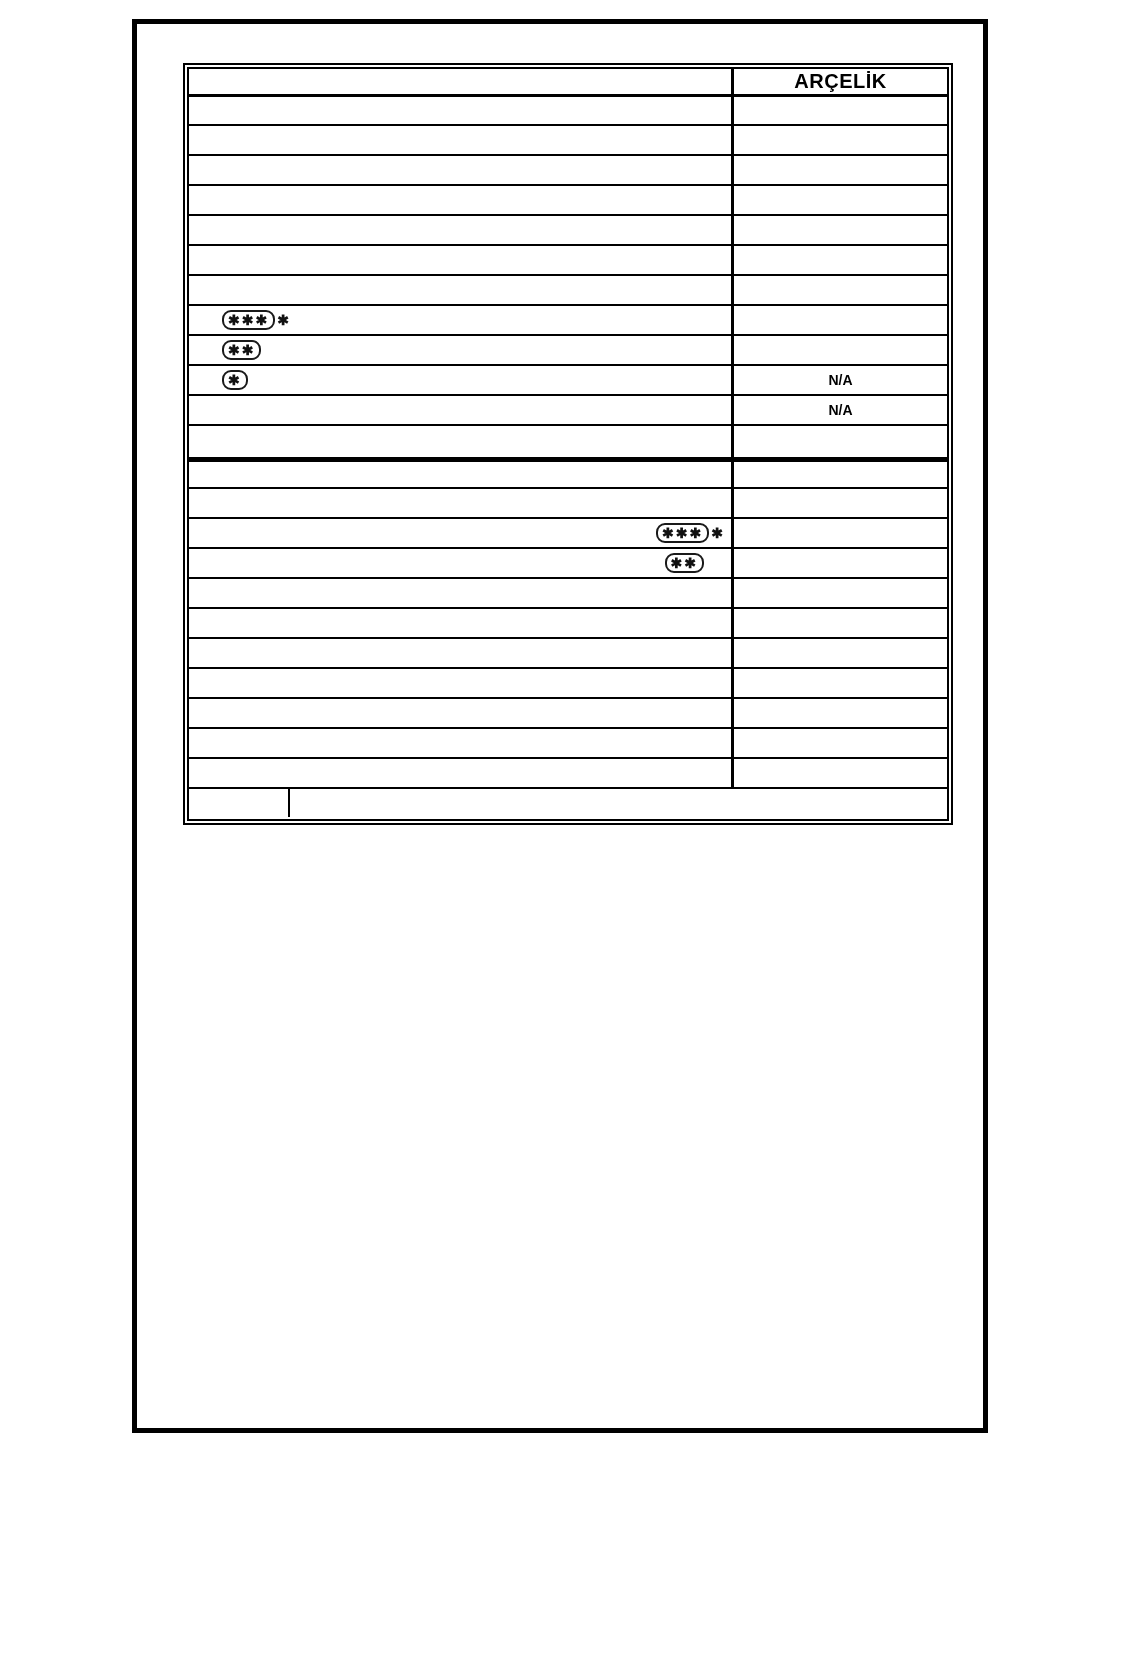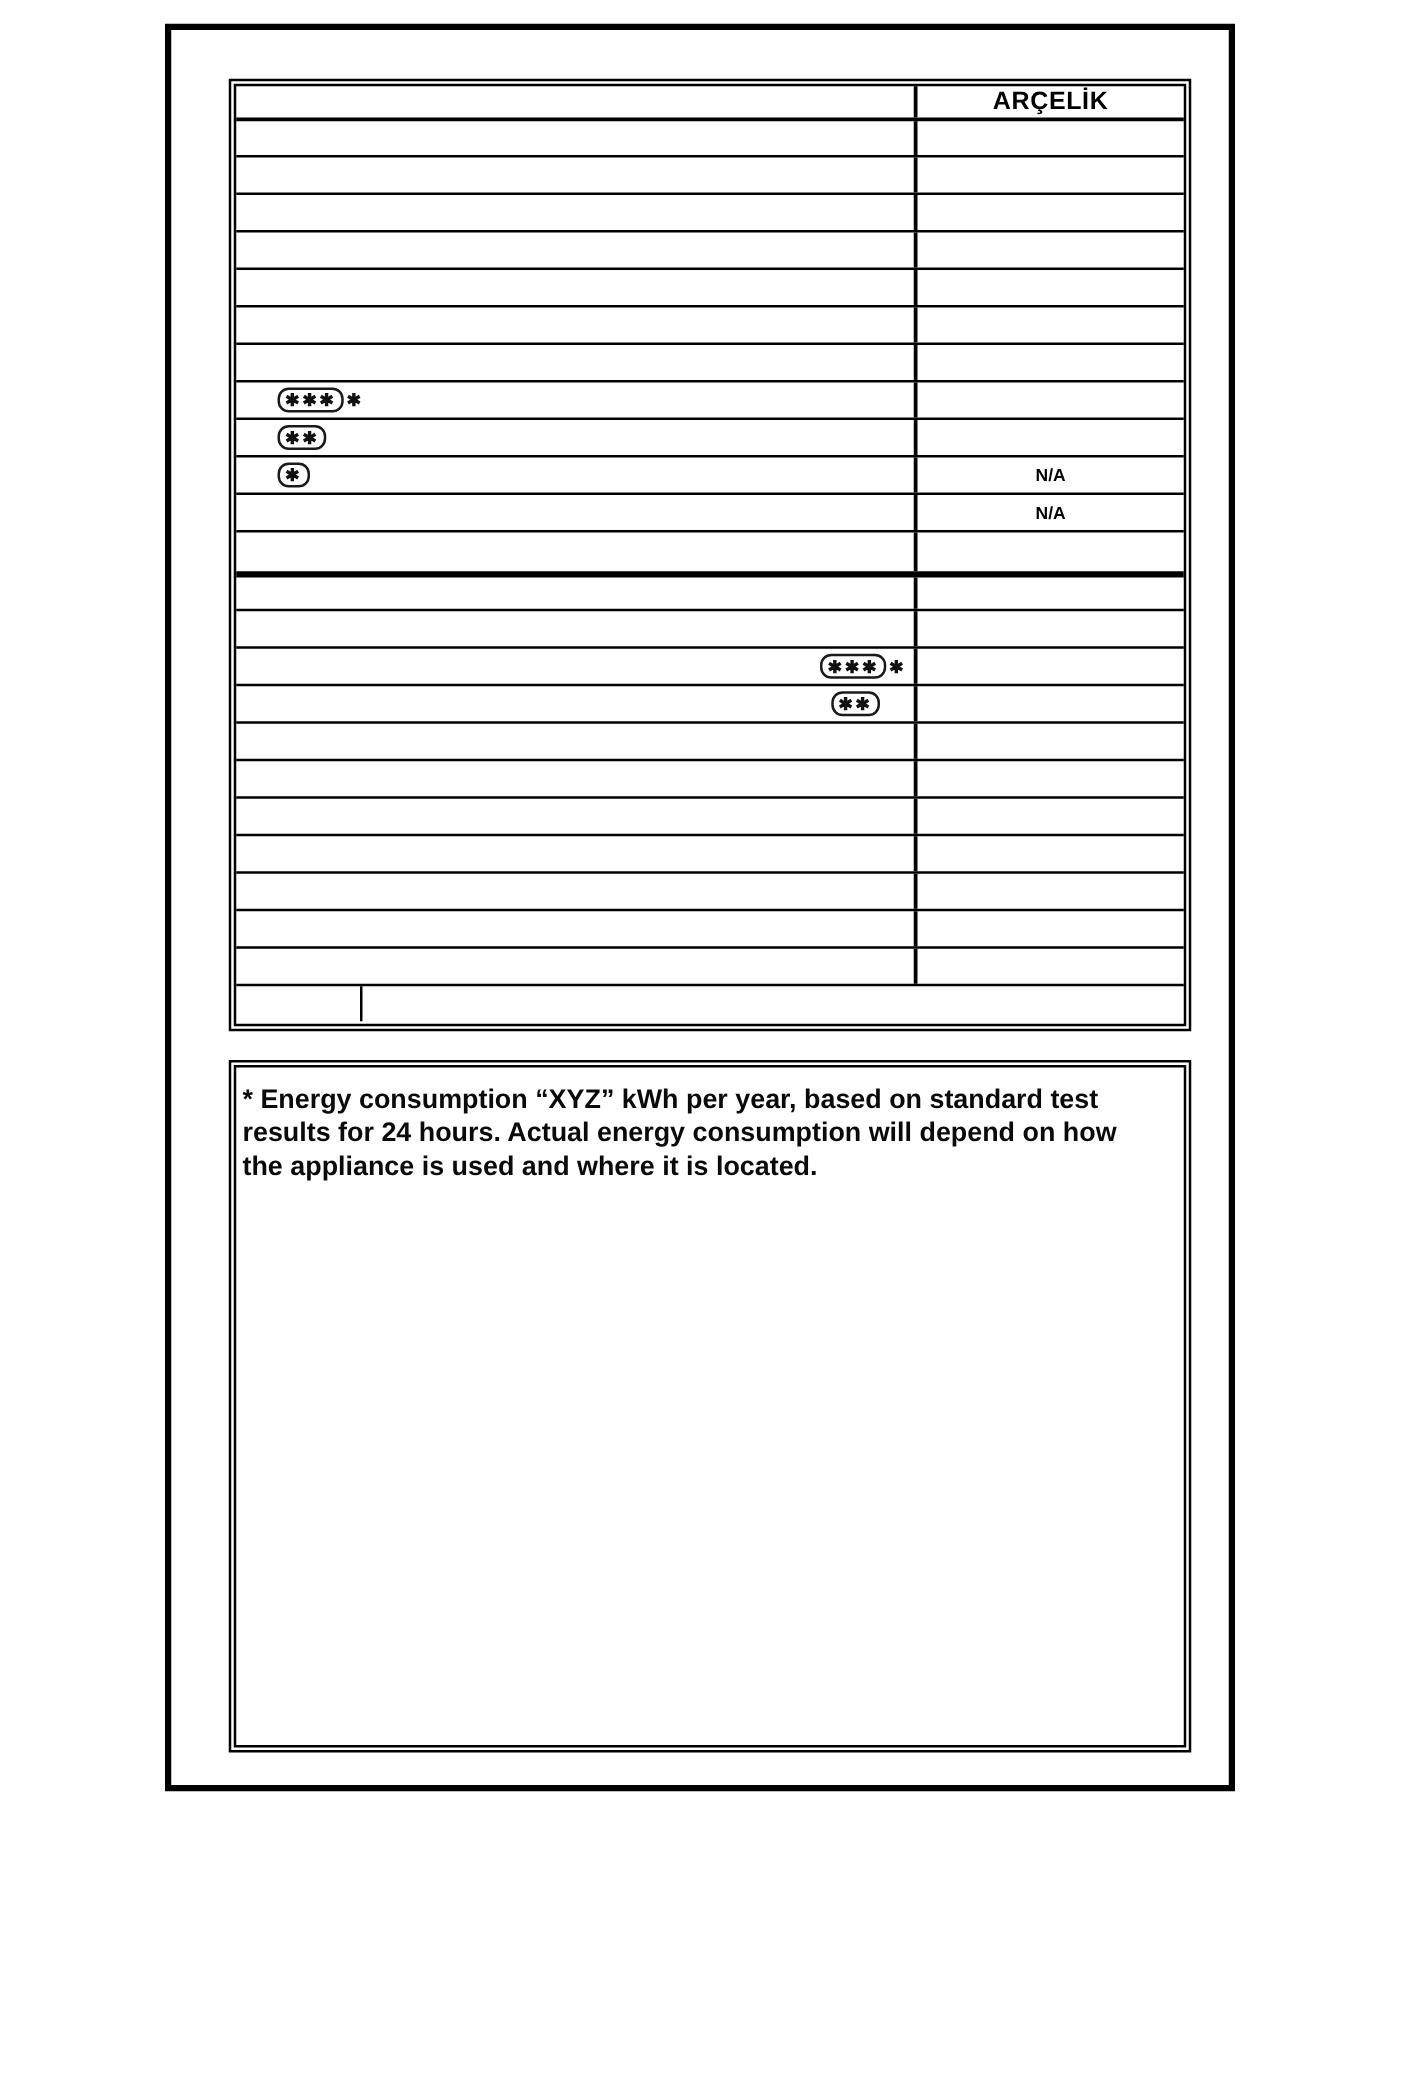--- a/index.html
+++ b/index.html
@@ -205,24 +205,15 @@
         </div>
 
         <div class="row">
           <div class="cell-small"></div>
           <div class="cell-wide"></div>
         </div>
 
       </div>
     </div>
 
-    <div class="frame-outer note-frame">
-      <div class="frame-inner">
-        <div class="note-text">
-          <div class="note-line">* Energy consumption “XYZ” kWh per year, based on standard test</div>
-          <div class="note-line">results for 24 hours. Actual energy consumption will depend on how</div>
-          <div class="note-line">the appliance is used and where it is located.</div>
-        </div>
-      </div>
-    </div>
 
   </div>
 </div>
 
 </body></html>

